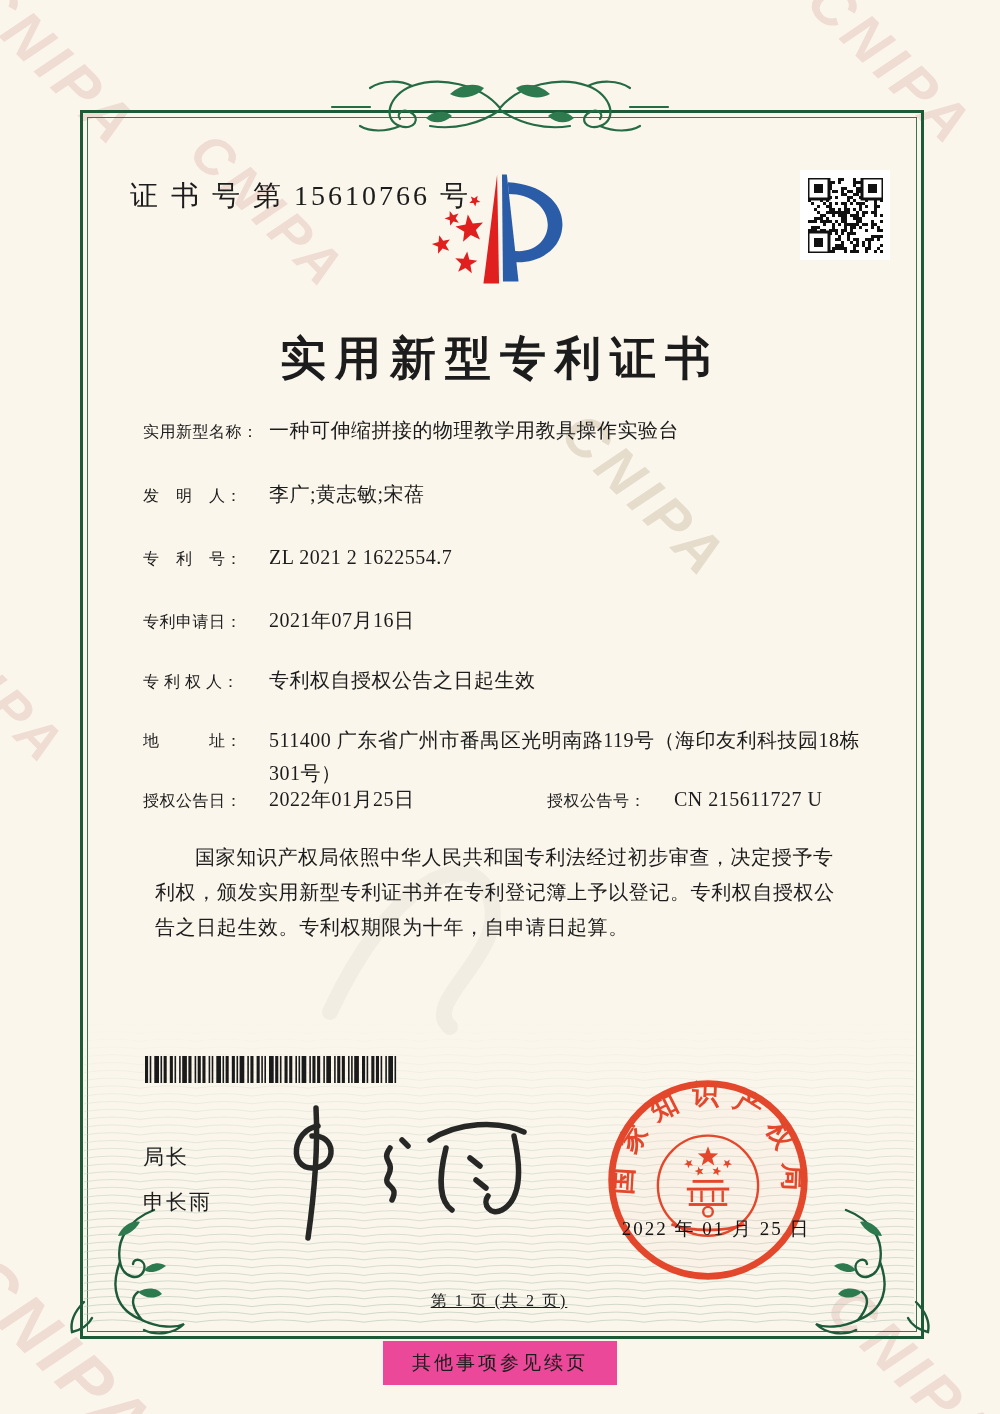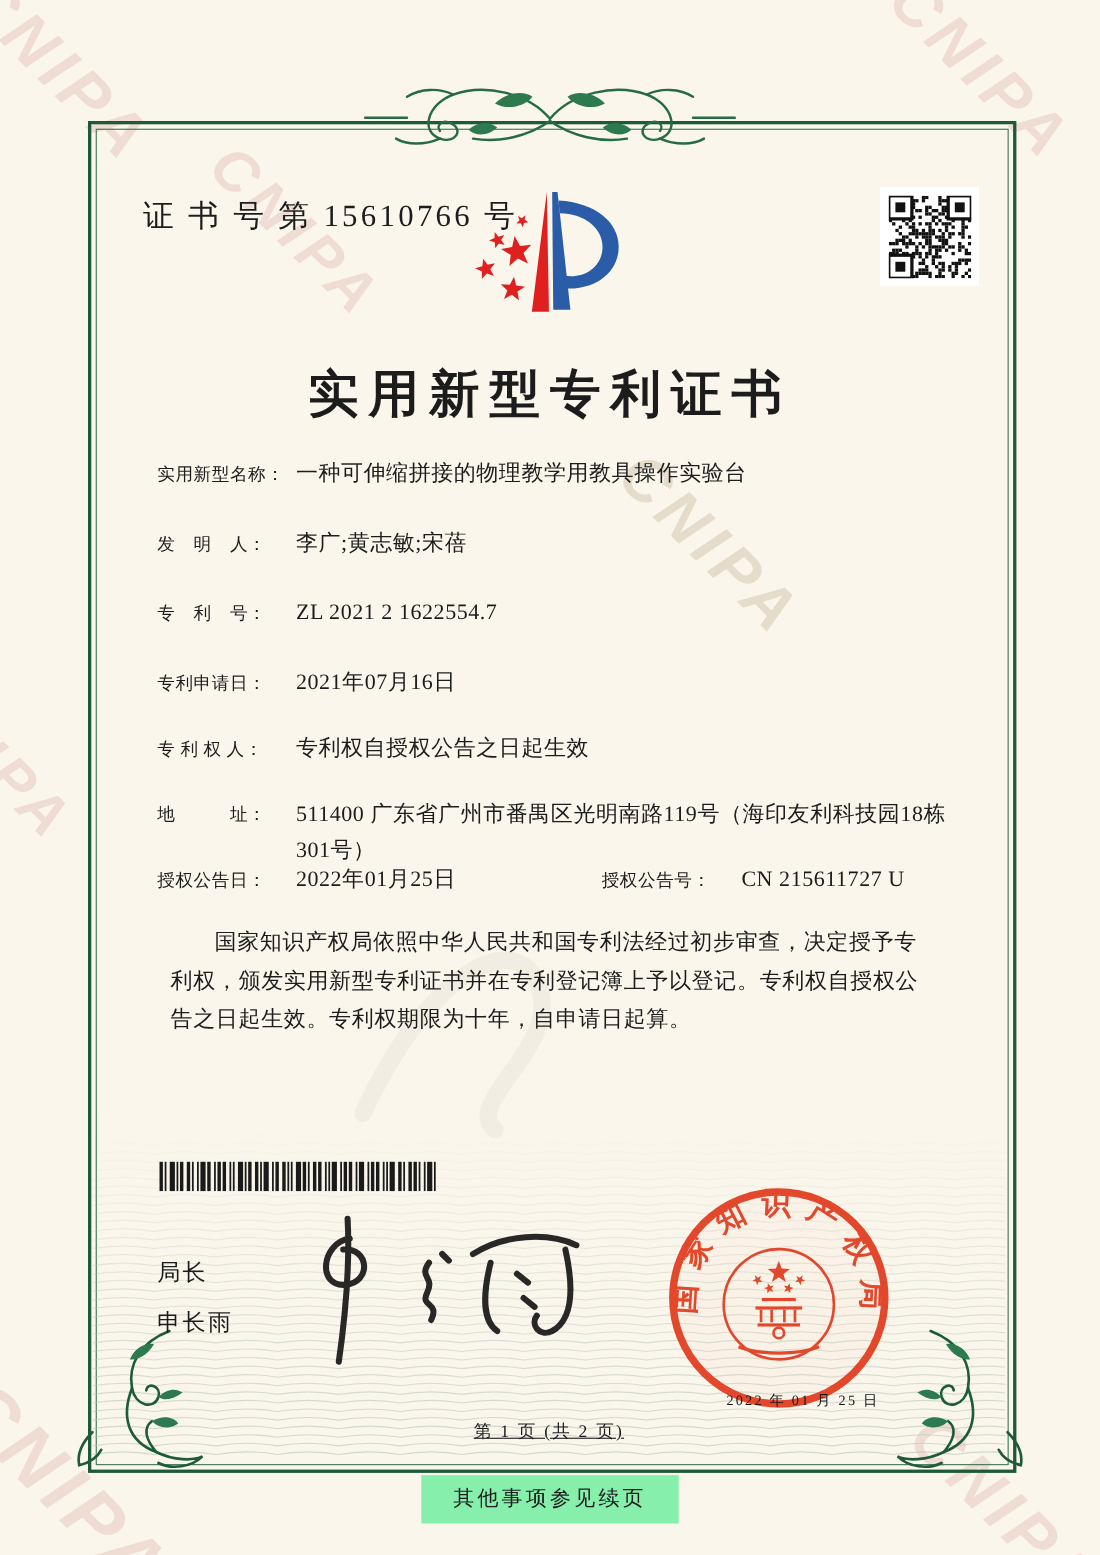--- a/index.html
+++ b/index.html
@@ -33,25 +33,25 @@
   .fpair2 .flabel{left:0;}
   
   .paras{position:absolute;left:143px;top:828px;width:716px;z-index:2;}
   .paras p{margin:12px;text-indent:2em;font-size:20px;line-height:35px;letter-spacing:.6px;}
   
   .barcode{position:absolute;left:143px;top:1056px;z-index:2;}
   .signer-title{position:absolute;left:143px;top:1143px;font-size:21px;letter-spacing:2px;z-index:2;}
   .signer-name{position:absolute;left:143px;top:1188px;font-size:21px;letter-spacing:2px;z-index:2;}
   .signature{position:absolute;left:262px;top:1096px;z-index:3;}
   .seal{position:absolute;left:602px;top:1072px;z-index:3;opacity:.93;}
-  .seal-date{position:absolute;left:630px;top:1216px;width:200px;text-align:center;font-size:13px;
-             letter-spacing:2px;color:#141414;z-index:4;margin-top:48px;}
+  .seal-date{position:absolute;left:616px;top:1216px;width:200px;text-align:center;font-size:19px;
+             letter-spacing:2px;color:#141414;z-index:4;}
   .page-footer{position:absolute;left:80px;top:1291px;width:838px;text-align:center;font-size:16px;
                letter-spacing:2px;z-index:2;text-decoration:underline;}
-  .cont-note{position:absolute;left:383px;top:1341px;width:234px;height:44px;line-height:44px;background:#86efac;
+  .cont-note{position:absolute;left:383px;top:1341px;width:234px;height:44px;line-height:44px;background:#ec4899;
              text-align:center;font-size:19px;letter-spacing:3px;z-index:2;}
   .ornament-top{position:absolute;left:330px;top:74px;z-index:2;}
   .flourish{position:absolute;z-index:2;}
 </style>
 </head>
 <body>
 
 <div class="page">
 
   <div class="wm" style="left:2px;top:-38px;font-size:60px;">CNIPA</div>

